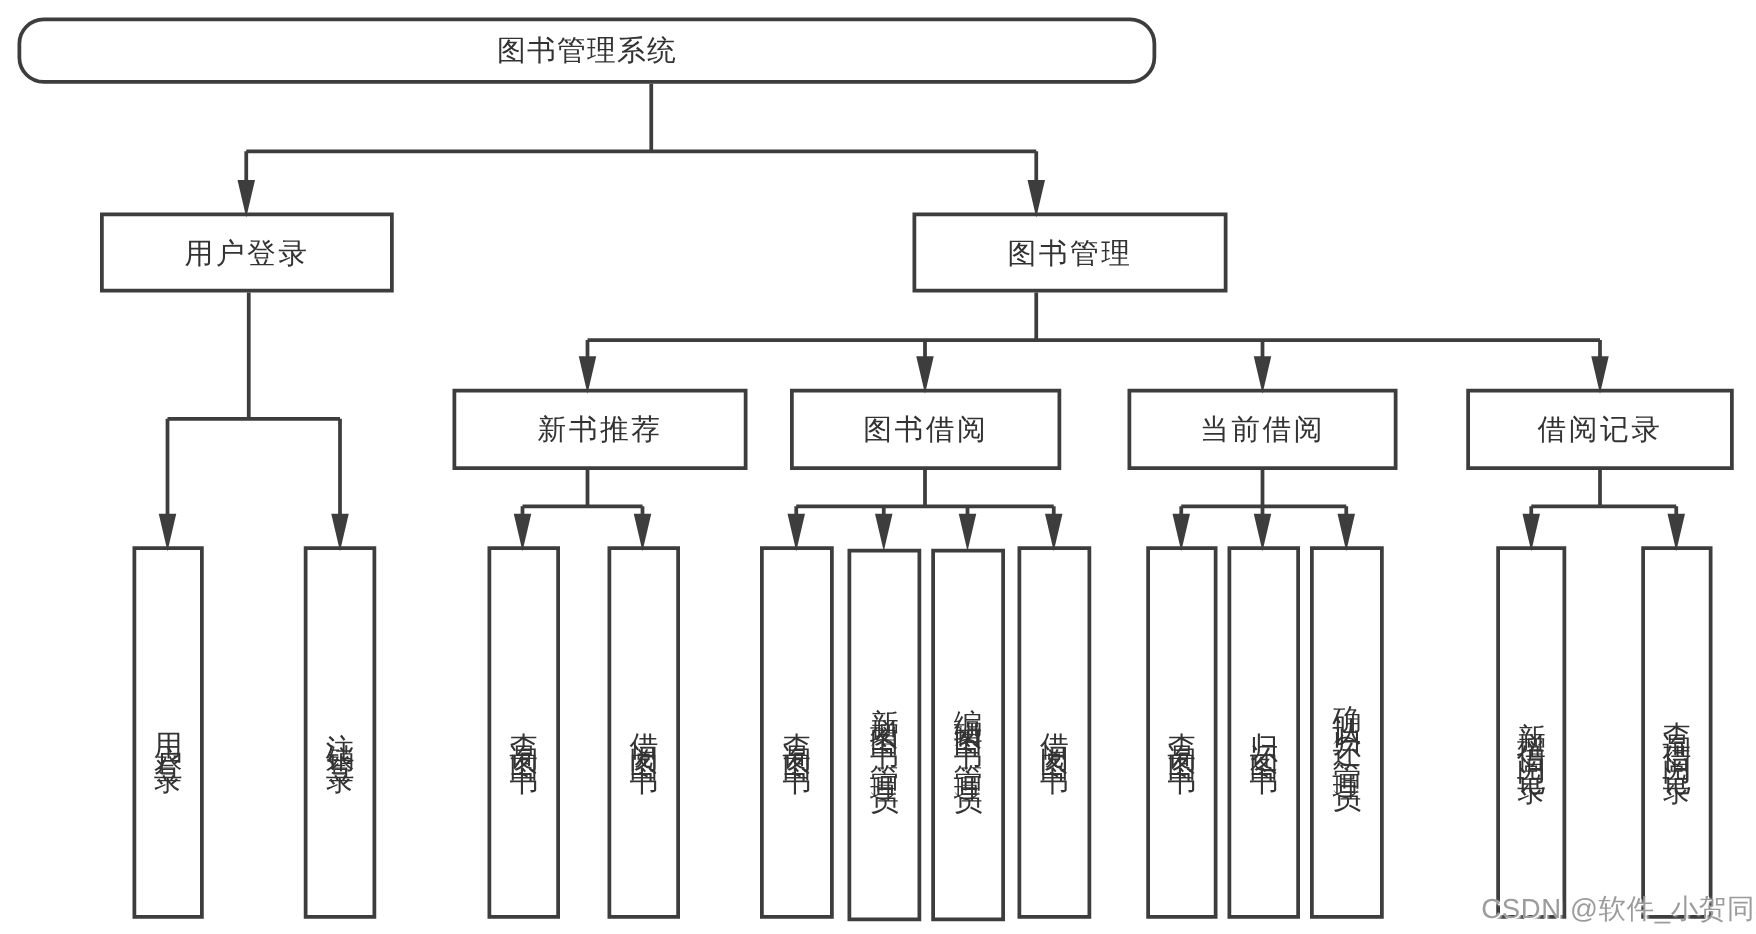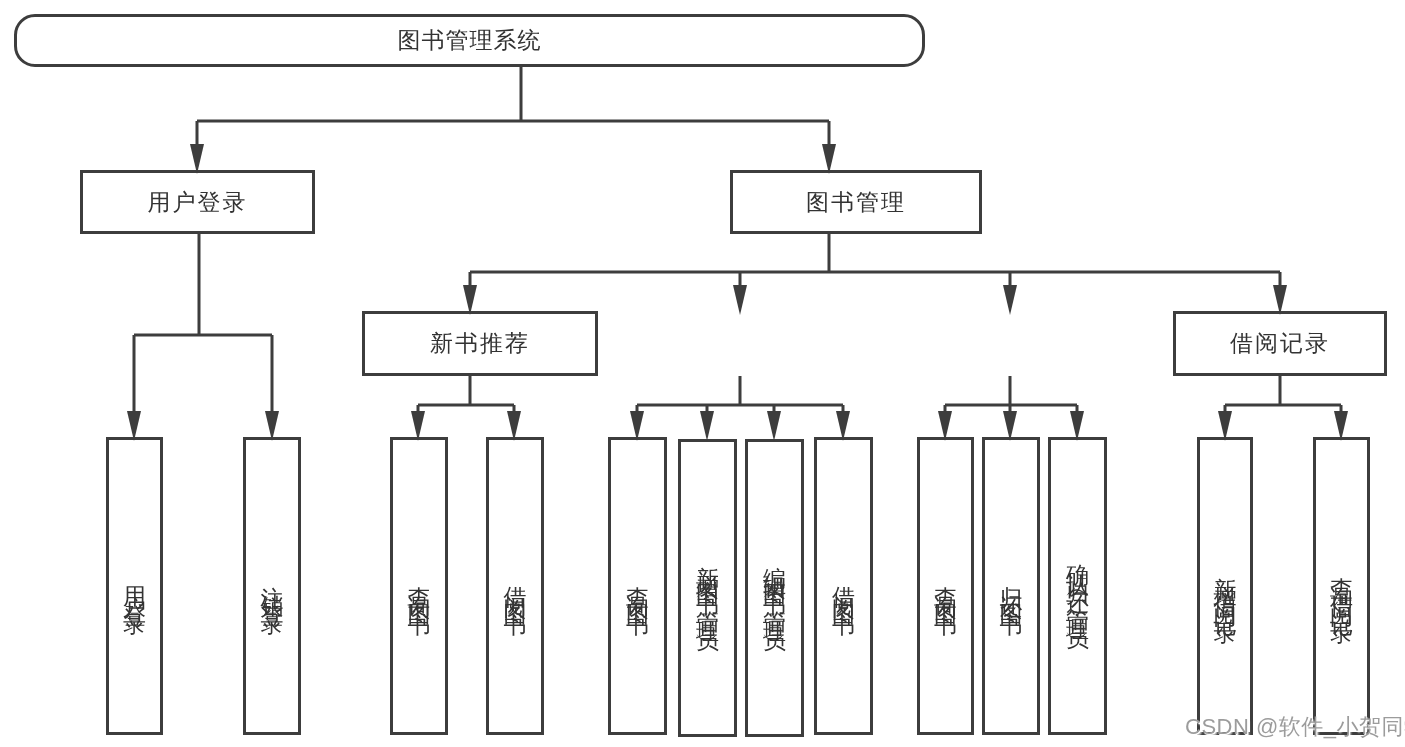--- a/index.html
+++ b/index.html
@@ -99,20 +99,22 @@
       <polygon points="1334,411 1348,411 1341,441"></polygon>
     </g>
   </svg>
 
   <div class="node root-box" style="left:14px; top:14px; width:911px; height:53px;border-radius:21px;">图书管理系统</div>
 
   <div class="node h" style="left:80px; top:170px; width:235px; height:64px;">用户登录</div>
   <div class="node h" style="left:710px; top:170px; width:252px; height:64px;margin-left:20px;">图书管理</div>
 
   <div class="node h" style="left:362px; top:311px; width:236px; height:65px;">新书推荐</div>
+  <div class="node h" style="left:632px; top:311px; width:217px; height:65px;">图书借阅</div>
+  <div class="node h" style="left:902px; top:311px; width:216px; height:65px;">当前借阅</div>
   <div class="node h" style="left:1173px; top:311px; width:214px; height:65px;">借阅记录</div>
 
   <div class="node leaf" style="left:106px; top:437px; width:57px; height:298px;">
     <span class="vtext">用户登录</span>
   </div>
   <div class="node leaf" style="left:243px; top:437px; width:58px; height:298px;">
     <span class="vtext">注销登录</span>
   </div>
   <div class="node leaf" style="left:390px; top:437px; width:58px; height:298px;">
     <span class="vtext">查询图书</span>

